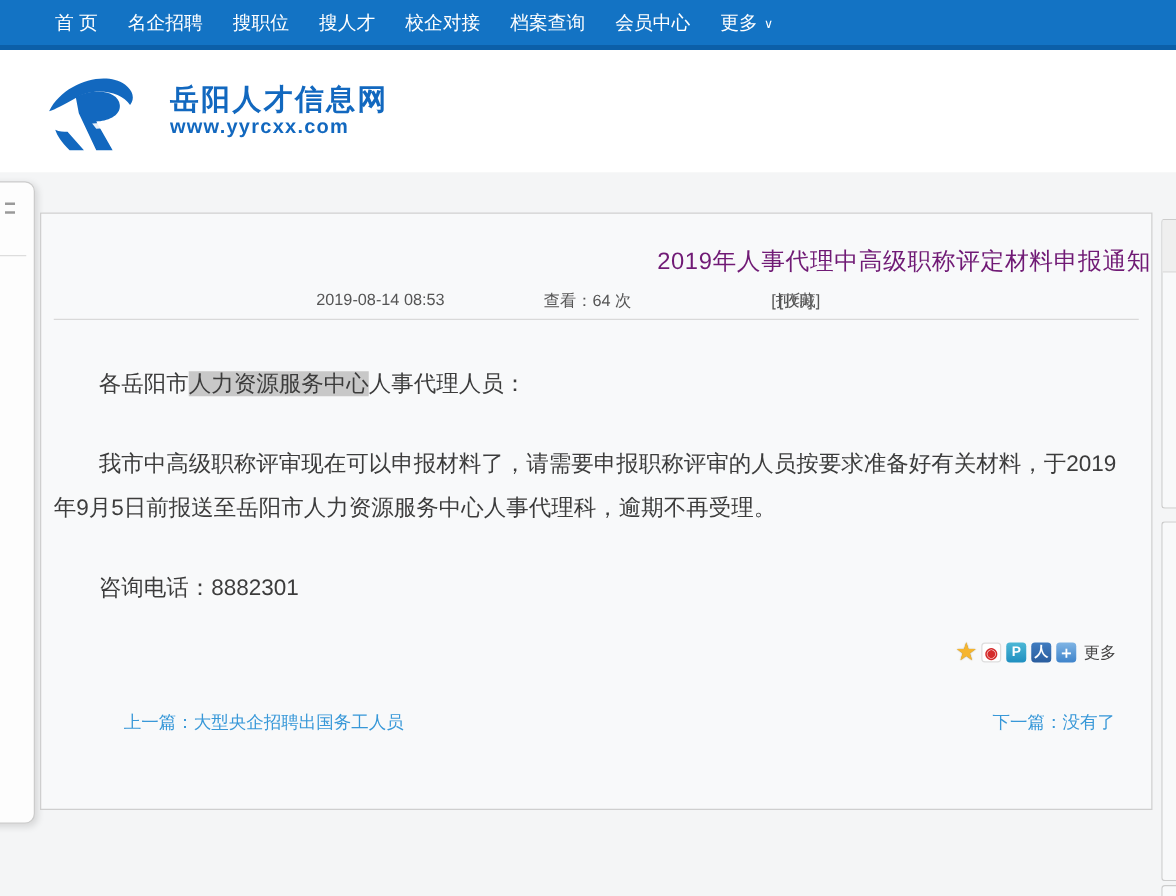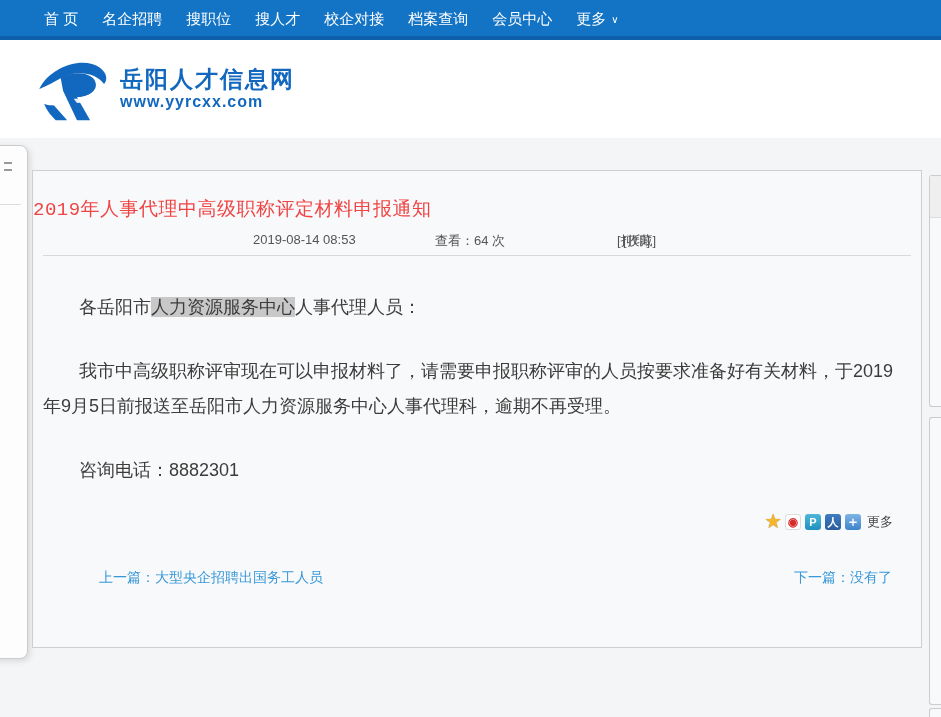--- a/index.html
+++ b/index.html
@@ -35,21 +35,21 @@
   }
   .nav li.active { background:#0c5fa8; }
   .nav-caret { font-size:10px; margin-left:5px; vertical-align:1px; }
 
   
   .header {
     height: 98px; background:#ffffff;
     display:flex; align-items:center;
     padding-left:36px;
   }
-  .logo { display:flex; align-items:center; gap:2px; cursor:pointer; }
+  .logo { display:flex; align-items:center; gap:18px; cursor:pointer; }
   .logo-text .site-name {
     color:#1268bf; font-size:23px; font-weight:bold; letter-spacing:2px;
     line-height:26px;
   }
   .logo-text .site-url {
     color:#1268bf; font-size:16px; font-weight:bold; letter-spacing:1px;
     line-height:20px;
   }
 
   
@@ -83,24 +83,23 @@
 
   
   .content-box {
     position:absolute; left:32px; top:32px;
     width:890px; height:478px;
     background:#f8f9fa;
     border:1px solid #cfcfcf;
   }
   .article-title {
     position:absolute; top:25px; left:0; width:100%;
-    text-align:left;
-    font-size:19px; color:#ef4444; font-weight:400;
+    text-align:right;
+    font-size:19px; color:#701a75; font-weight:400;
     letter-spacing:0.5px;
-    font-family:Liberation Mono, monospace;
   }
   .article-meta { font-size:13px; color:#555; }
   .article-meta span { position:absolute; top:61px; white-space:nowrap; }
   .meta-date { left:220px; }
   .meta-views { left:402px; }
   .meta-print { left:536px; cursor:pointer;margin-left:48px; }
   .meta-fav { left:590px; cursor:pointer; }
   .meta-divider {
     position:absolute; top:84px; left:10px; width:868px;
     border-top:1px solid #d9d9d9;

